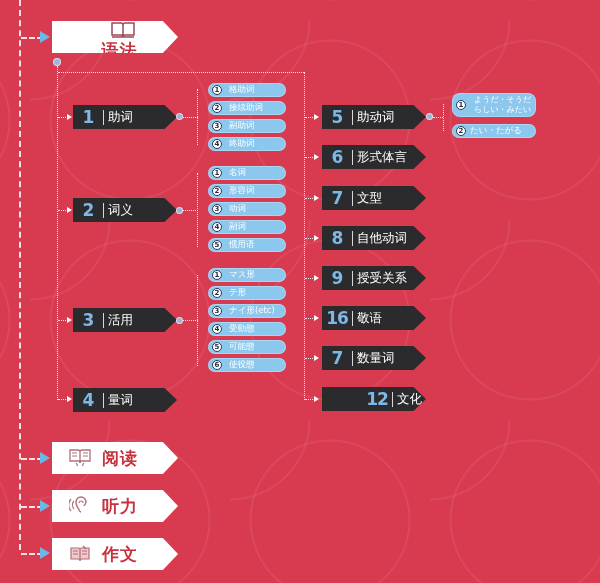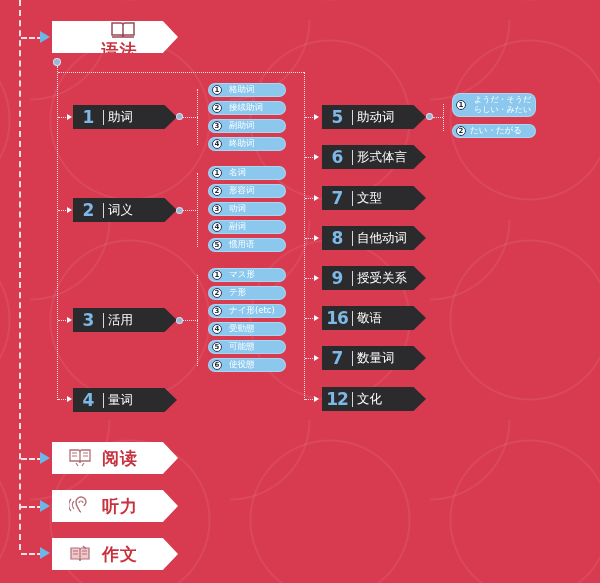--- a/index.html
+++ b/index.html
@@ -259,21 +259,21 @@
 <div class="tag" style="left:322px; top:306px;">
   <span class="num">16</span>
   <span class="sep"></span>
   <span class="tlabel">敬语</span>
 </div>
 <div class="tag" style="left:322px; top:346px;">
   <span class="num">7</span>
   <span class="sep"></span>
   <span class="tlabel">数量词</span>
 </div>
-<div class="tag" style="left:322px; top:387px;">
+<div class="tag" style="left:322px; top:387px;padding-left:40px;">
   <span class="num">12</span>
   <span class="sep"></span>
   <span class="tlabel">文化</span>
 </div>
 
 <div class="dot" style="left:426px; top:113px; width:7px; height:7px;"></div>
 <div class="hline thin" style="left:433px; top:117px; width:10px;"></div>
 <div class="vline thin" style="left:443px; top:104px; height:27px;"></div>
 <div class="pill tall" style="left:452px; top:93px; width:84px;">
   <span class="circ">1</span>

